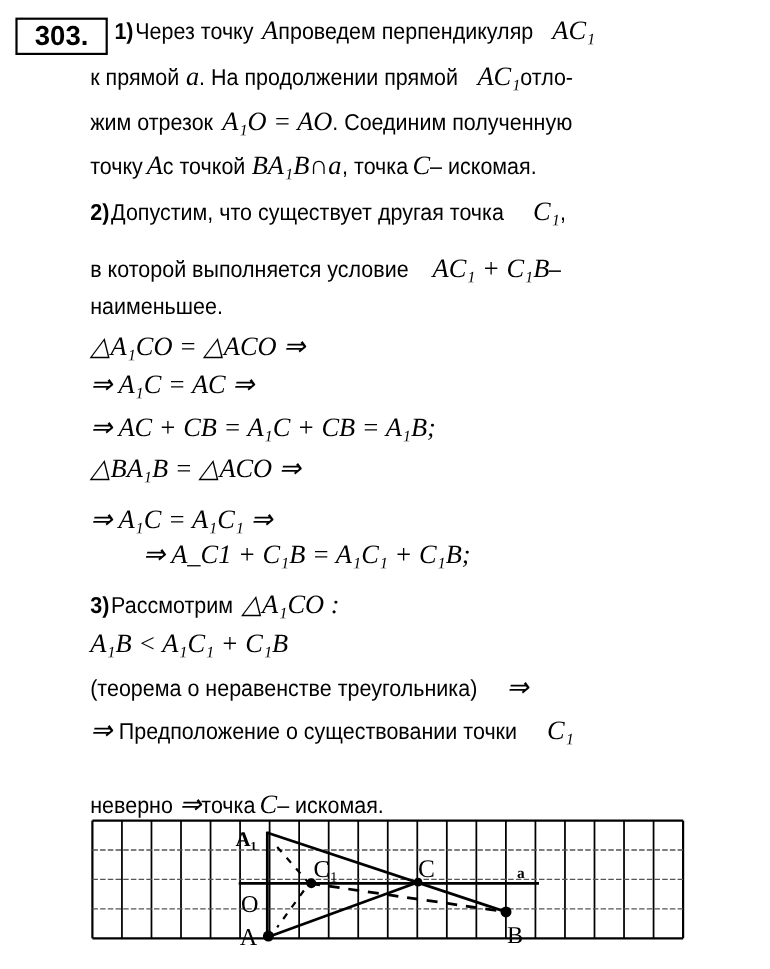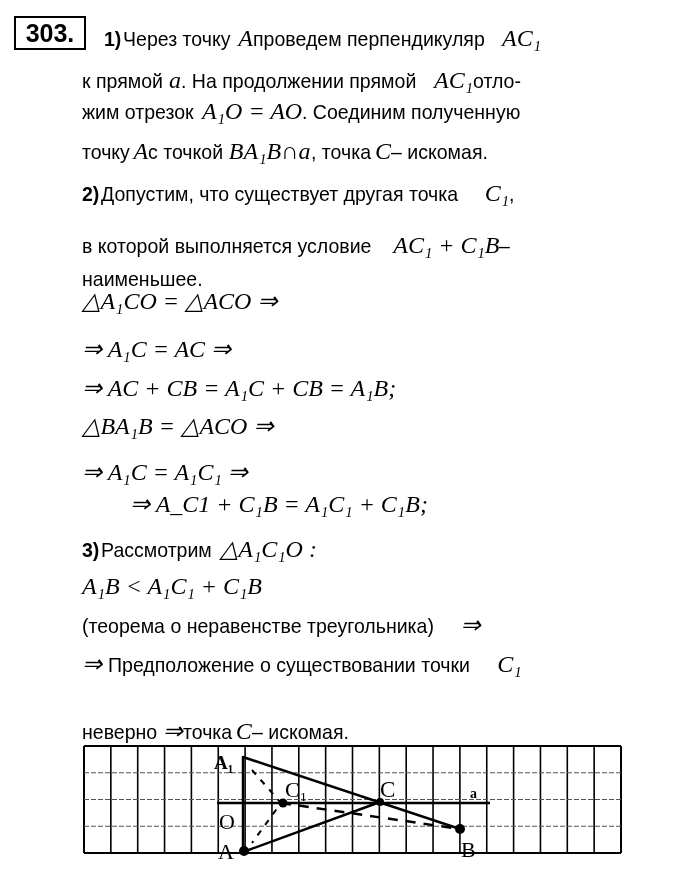--- a/index.html
+++ b/index.html
@@ -1,47 +1,47 @@
 <!DOCTYPE html>
 <html><head>
 <meta charset="utf-8">
 <style>
   html, body { margin:0; padding:0; background:#fff; }
   body { width:700px; height:881px; position:relative; overflow:hidden; color:#000;
          font-family:"Liberation Serif", serif; }
-  .num-box { position:absolute; left:14px; top:16px; width:72px; height:34px; border:2px solid #000;
+  .num-box { position:absolute; left:14px; top:16px; width:84px; height:34px; border:2px solid #000;
              font-family:"Liberation Sans", sans-serif; font-weight:bold; font-size:25px;
              display:flex; align-items:center; justify-content:center; box-sizing:border-box; }
   .line { position:absolute; left:82px; font-size:24px; white-space:nowrap; letter-spacing:0; }
   .line.first { left:104px; }
   .txt { font-family:"Liberation Sans", sans-serif; font-size:21px; transform:scaleX(0.93); transform-origin:left; display:inline-block; }
   .b { font-weight:bold; font-family:"Liberation Sans", sans-serif; }
   .m { font-style:italic; font-family:"Liberation Serif", serif; font-size:24px; }
   svg text { font-family:"Liberation Serif", serif; }
 </style>
 </head>
 <body>
 
 <div class="num-box">303.</div>
 
 <div id="text-lines">
-    <div class="line first" style="top: 25px;"><span class="b txt">1) </span><span class="txt">Через точку </span><span class="m">A</span><span class="txt"> проведем перпендикуляр </span><span class="m">AC₁</span></div>
-    <div class="line" style="top: 67px;"><span class="txt">к прямой </span><span class="m">a</span><span class="txt">. На продолжении прямой </span><span class="m">AC₁</span><span class="txt"> отло-</span></div>
+    <div class="line first" style="top: 15px;"><span class="b txt">1) </span><span class="txt">Через точку </span><span class="m">A</span><span class="txt"> проведем перпендикуляр </span><span class="m">AC₁</span></div>
+    <div class="line" style="top: 57px;"><span class="txt">к прямой </span><span class="m">a</span><span class="txt">. На продолжении прямой </span><span class="m">AC₁</span><span class="txt"> отло-</span></div>
     <div class="line" style="top: 98px;"><span class="txt">жим отрезок </span><span class="m">A₁O = AO</span><span class="txt">. Соединим полученную</span></div>
     <div class="line" style="top: 138px;"><span class="txt">точку </span><span class="m">A</span><span class="txt"> с точкой </span><span class="m">BA₁B∩a</span><span class="txt">, точка </span><span class="m">C</span><span class="txt"> – искомая.</span></div>
     <div class="line" style="top: 180px;"><span class="b txt">2) </span><span class="txt">Допустим, что существует другая точка </span><span class="m">C₁</span><span class="txt">,</span></div>
     <div class="line" style="top: 232px;"><span class="txt">в которой выполняется условие </span><span class="m">AC₁ + C₁B</span><span class="txt"> –</span></div>
     <div class="line" style="top: 265px;"><span class="txt">наименьшее.</span></div>
-    <div class="line" style="top: 287px;"><span class="m">△A₁CO = △ACO ⇒</span></div>
+    <div class="line" style="top: 301px;"><span class="m">△A₁CO = △ACO ⇒</span></div>
     <div class="line" style="top: 335px;"><span class="m">⇒ A₁C = AC ⇒</span></div>
     <div class="line" style="top: 374px;"><span class="m">⇒ AC + CB = A₁C + CB = A₁B;</span></div>
     <div class="line" style="top: 412px;"><span class="m">△BA₁B = △ACO ⇒</span></div>
     <div class="line" style="top: 458px;"><span class="m">⇒ A₁C = A₁C₁ ⇒</span></div>
     <div class="line" style="top: 490px; margin-left: 48px;"><span class="m">⇒ A_C1 + C₁B = A₁C₁ + C₁B;</span></div>
-    <div class="line" style="top: 535px;"><span class="b txt">3) </span><span class="txt">Рассмотрим </span><span class="m">△A₁C₁O :</span></div>
+    <div class="line" style="top: 535px;"><span class="b txt">3) </span><span class="txt">Рассмотрим </span><span class="m">△A₁CO :</span></div>
     <div class="line" style="top: 573px;"><span class="m">A₁B &lt; A₁C₁ + C₁B</span></div>
     <div class="line" style="top: 611px;"><span class="txt">(теорема о неравенстве треугольника) </span><span class="m">⇒</span></div>
     <div class="line" style="top: 650px;"><span class="m">⇒ </span><span class="txt">Предположение о существовании точки </span><span class="m">C₁</span></div>
     <div class="line" style="top: 689px; margin-top: 28px;"><span class="txt">неверно </span><span class="m">⇒</span><span class="txt"> точка </span><span class="m">C</span><span class="txt"> – искомая.</span></div>
   </div>
 
 <svg width="700" height="881" style="position:absolute;left:0;top:0;pointer-events:none">
   <g id="grid" stroke="#000" fill="none">
       <line x1="84" x2="84" y1="746" y2="853" stroke-width="2"></line>
       <line x1="110.85" x2="110.85" y1="746" y2="853" stroke-width="1.6"></line>

